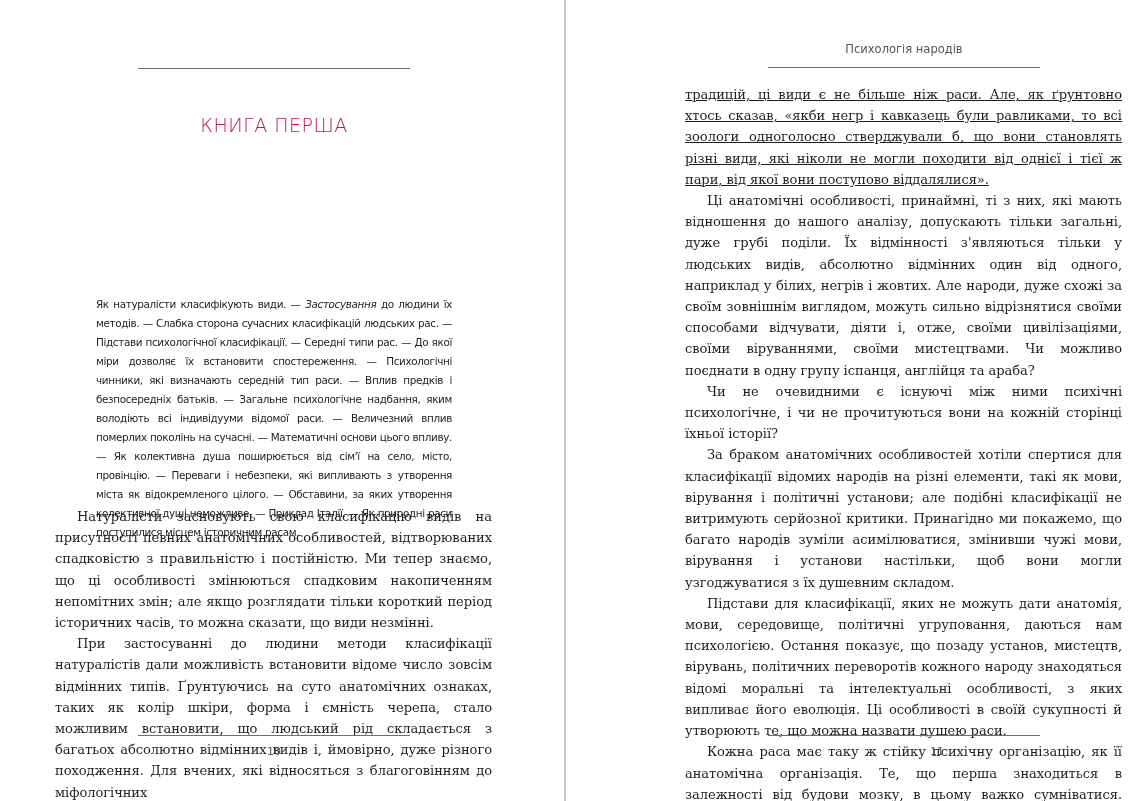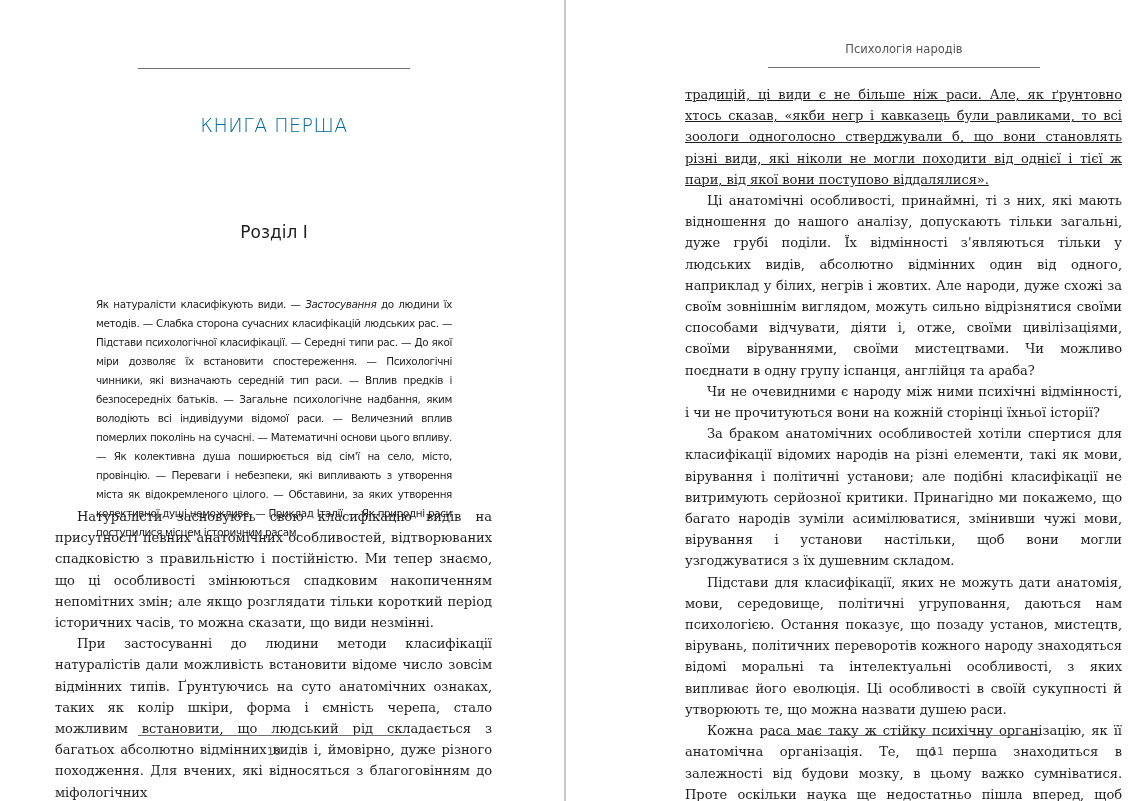--- a/index.html
+++ b/index.html
@@ -10,21 +10,21 @@
   .page-right { left: 598px; width: 564px; margin-left: 16px; }
   .gutter { position: absolute; left: 564px; top: 0; width: 2px; height: 801px; background: #c9c9c9; }
 
   .rule { position: absolute; height: 1px; background: #6e6e6e; }
   .sans { font-family: "DejaVu Sans", sans-serif; }
   .serif { font-family: "DejaVu Serif", serif; }
 
   
   .l-top-rule { left: 138px; top: 68px; width: 272px; }
   .book-label { position: absolute; left: 50px; width: 448px; top: 114px; text-align: center;
-                font-size: 19px; letter-spacing: 0.5px; color: #0369a1; font-weight: 300; }
+                font-size: 19px; letter-spacing: 0.5px; color: #be185d; font-weight: 300; }
   .book-title { position: absolute; left: 50px; width: 448px; top: 150px; text-align: center;
                 font-size: 18.5px; font-weight: bold; letter-spacing: 0.3px; color: #1a1a1a; }
   .chapter-label { position: absolute; left: 50px; width: 448px; top: 222px; text-align: center; font-size: 17px; }
   .chapter-title { position: absolute; left: 50px; width: 448px; top: 259px; text-align: center; font-size: 15px; font-variant: small-caps; }
   .synopsis { position: absolute; left: 96px; width: 356px; top: 295px; font-size: 10.4px; line-height: 19px;
               text-align: justify; text-align-last: left; letter-spacing: -0.35px; }
   .synopsis em { font-style: italic; }
 
   .body-text { position: absolute; font-size: 13.05px; line-height: 21.2px; text-align: justify; letter-spacing: -0.05px; }
   .body-text p { margin: 0; text-indent: 22px; }
@@ -43,21 +43,20 @@
   .r-folio { left: 250px; text-align: right; }
 </style>
 </head>
 <body>
 
 <div class="spread">
 
   <div class="page page-left">
     <div class="rule l-top-rule"></div>
     <div class="book-label sans">КНИГА ПЕРША</div>
-    <div class="chapter-label sans">Розділ I</div>
 
     <div class="synopsis sans"><span>Як натуралісти класифікують види. — </span><em>Застосування</em><span> до людини їх методів. — Слабка сторона сучасних класифікацій людських рас. — Підстави психологічної класифікації. — Середні типи рас. — До якої міри дозволяє їх встановити спостереження. — Психологічні чинники, які визначають середній тип раси. — Вплив предків і безпосередніх батьків. — Загальне психологічне надбання, яким володіють всі індивідууми відомої раси. — Величезний вплив померлих поколінь на сучасні. — Математичні основи цього впливу. — Як колективна душа поширюється від сім'ї на село, місто, провінцію. — Переваги і небезпеки, які випливають з утворення міста як відокремленого цілого. — Обставини, за яких утворення колективної душі неможливе. — Приклад Італії. — Як природні раси поступилися місцем історичним расам.</span></div>
 
     <div class="body-text serif l-body">
       <p>Натуралісти засновують свою класифікацію видів на присутності певних анатомічних особливостей, відтворюваних спадковістю з правильністю і постійністю. Ми тепер знаємо, що ці особливості змінюються спадковим накопиченням непомітних змін; але якщо розглядати тільки короткий період історичних часів, то можна сказати, що види незмінні.</p>
       <p class="cont-last">При застосуванні до людини методи класифікації натуралістів дали можливість встановити відоме число зовсім відмінних типів. Ґрунтуючись на суто анатомічних ознаках, таких як колір шкіри, форма і ємність черепа, стало можливим встановити, що людський рід складається з багатьох абсолютно відмінних видів і, ймовірно, дуже різного походження. Для вчених, які відносяться з благоговінням до міфологічних</p>
     </div>
 
     <div class="rule l-bottom-rule"></div>
     <div class="folio l-folio sans">10</div>
@@ -65,21 +64,21 @@
 
   <div class="gutter"></div>
 
   <div class="page page-right">
     <div class="running-head sans">Психологія народів</div>
     <div class="rule r-top-rule"></div>
 
     <div class="body-text serif r-body">
       <p class="noindent">традицій, ці види є не більше ніж раси. Але, як ґрунтовно хтось сказав, «якби негр і кавказець були равликами, то всі зоологи одноголосно стверджували б, що вони становлять різні види, які ніколи не могли походити від однієї і тієї ж пари, від якої вони поступово віддалялися».</p>
       <p>Ці анатомічні особливості, принаймні, ті з них, які мають відношення до нашого аналізу, допускають тільки загальні, дуже грубі поділи. Їх відмінності з'являються тільки у людських видів, абсолютно відмінних один від одного, наприклад у білих, негрів і жовтих. Але народи, дуже схожі за своїм зовнішнім виглядом, можуть сильно відрізнятися своїми способами відчувати, діяти і, отже, своїми цивілізаціями, своїми віруваннями, своїми мистецтвами. Чи можливо поєднати в одну групу іспанця, англійця та араба?</p>
-      <p>Чи не очевидними є народу між ними психічні відмінності, і чи не прочитуються вони на кожній сторінці їхньої історії?</p>
+      <p>Чи не очевидними є існуючі між ними психічні психологічне, і чи не прочитуються вони на кожній сторінці їхньої історії?</p>
       <p>За браком анатомічних особливостей хотіли спертися для класифікації відомих народів на різні елементи, такі як мови, вірування і політичні установи; але подібні класифікації не витримують серйозної критики. Принагідно ми покажемо, що багато народів зуміли асимілюватися, змінивши чужі мови, вірування і установи настільки, щоб вони могли узгоджуватися з їх душевним складом.</p>
       <p>Підстави для класифікації, яких не можуть дати анатомія, мови, середовище, політичні угруповання, даються нам психологією. Остання показує, що позаду установ, мистецтв, вірувань, політичних переворотів кожного народу знаходяться відомі моральні та інтелектуальні особливості, з яких випливає його еволюція. Ці особливості в своїй сукупності й утворюють те, що можна назвати душею раси.</p>
       <p>Кожна раса має таку ж стійку психічну організацію, як її анатомічна організація. Те, що перша знаходиться в залежності від будови мозку, в цьому важко сумніватися. Проте оскільки наука ще недостатньо пішла вперед, щоб показати нам деталі його механізму, то ми не можемо брати його за основу. Втім, ближче знайомство з ним анітрохи не може змінити опису психічної організації, яка з нього випливає і яку відкриває нам спостереження.</p>
 
     </div>
 
     <div class="rule r-bottom-rule"></div>
     <div class="folio r-folio sans">11</div>
   </div>
 

